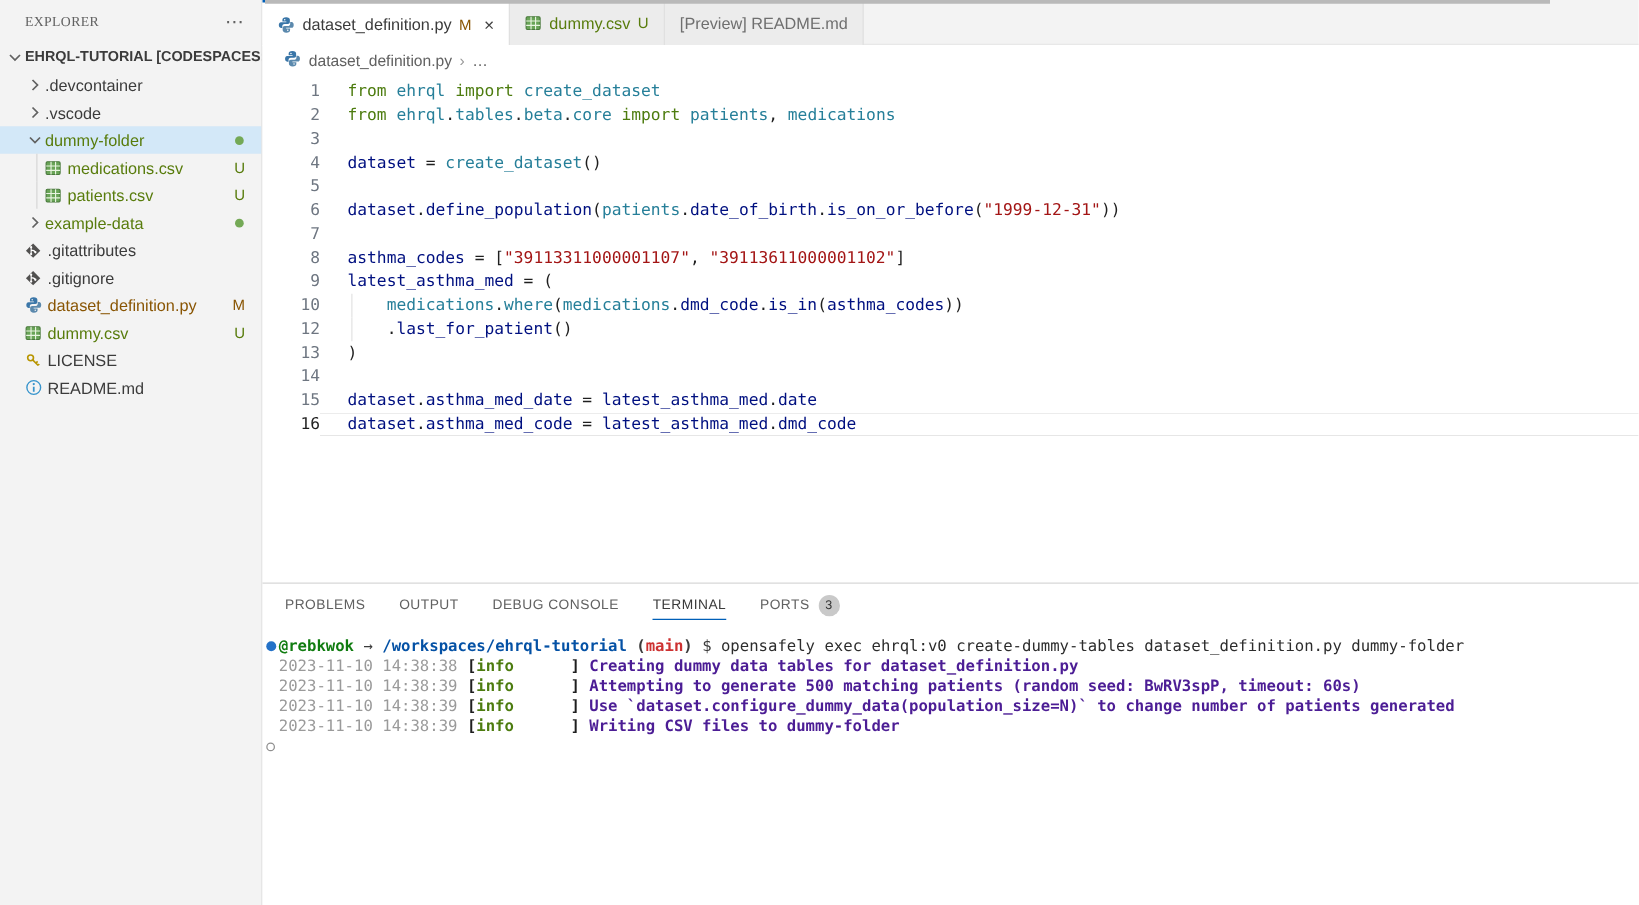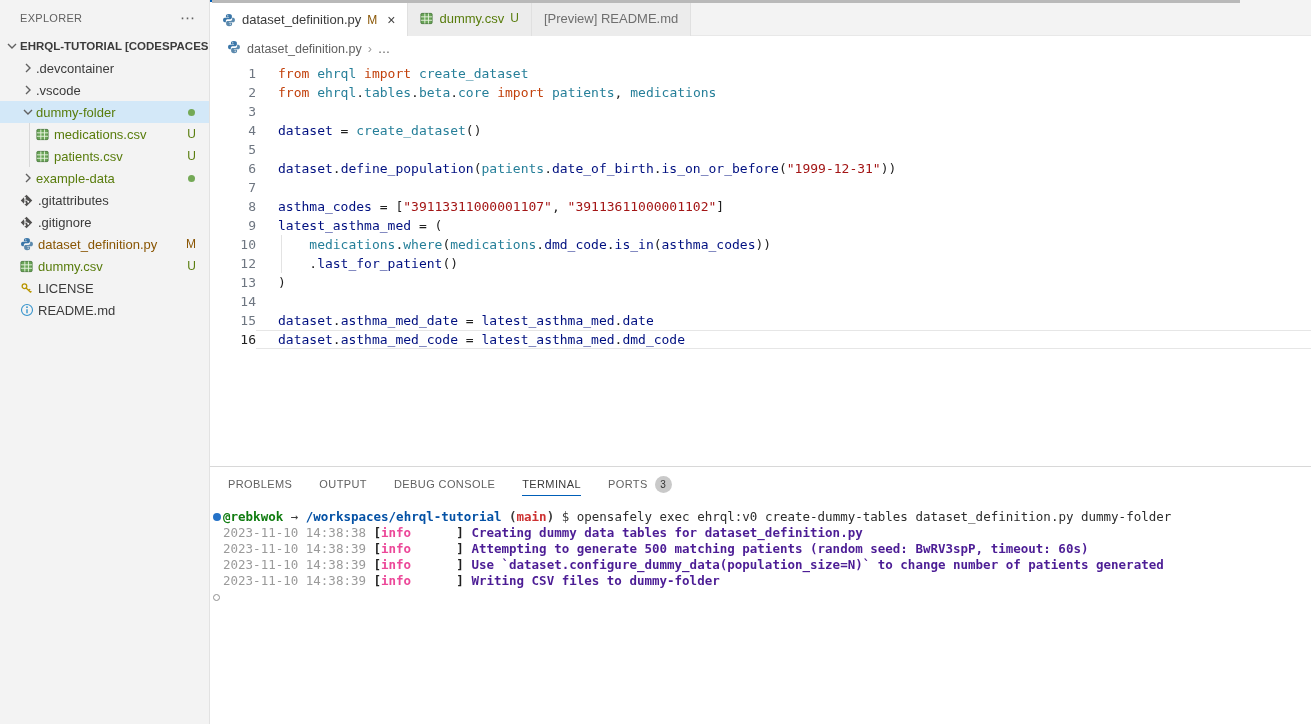--- a/index.html
+++ b/index.html
@@ -1,21 +1,21 @@
 <!DOCTYPE html>
 <html><head>
 <meta charset="utf-8">
 <style>
   * { box-sizing: border-box; margin: 0; padding: 0; }
   html,body { width:1311px; height:724px; overflow:hidden; }
   body { font-family:"Liberation Sans", sans-serif; background:#fff; display:flex; font-size:13px; color:#3b3b3b; }
 
   
   #sidebar { width:210px; flex-shrink:0; background:#f3f3f3; border-right:1px solid #e2e2e2; display:flex; flex-direction:column; }
-  #explorer-header { height:35px; display:flex; align-items:center; justify-content:space-between; padding:0 14px 0 20px; }
+  #explorer-header { height:35px; display:flex; align-items:center; justify-content:space-between; padding:0 14px 0 20px;font-family:Liberation Serif, serif; }
   #explorer-title { font-size:11px; color:#616161; letter-spacing:.3px; }
   #explorer-more { font-size:15px; color:#616161; cursor:pointer; line-height:10px; }
   #file-tree { flex:1; }
   .tree-row { height:22px; display:flex; align-items:center; cursor:pointer; position:relative; white-space:nowrap; }
   .tree-row.root { font-weight:700; font-size:11.5px; padding-left:4px; color:#3b3b3b; }
   .tree-row.root .label { overflow:hidden; text-overflow:clip; }
   .tree-row.ind1 { padding-left:20px; }
   .tree-row.ind2 { padding-left:36px; }
   .tree-row.ind2::before { content:""; position:absolute; left:29px; top:0; bottom:0; width:1px; background:#d8d8d8; }
   .tree-row.selected { background:#d3e8f8; }
@@ -43,21 +43,21 @@
   #breadcrumb .sep { color:#9a9a9a; }
 
   
   #editor { flex:1; background:#fff; font-family:"DejaVu Sans Mono", monospace; font-size:13px; padding-top:3px; overflow:hidden; }
   .code-line { display:flex; height:19px; line-height:19px; white-space:pre; }
   .code-line .gutter { width:46px; text-align:right; color:#6e7681; flex-shrink:0; user-select:none; }
   .code-line .code-content { flex:1; padding-left:22px; position:relative; }
   .code-line.current .gutter { color:#1f1f1f; }
   .code-line.current .code-content { box-shadow: inset 0 1px 0 #e6e6e6, inset 0 -1px 0 #e6e6e6; }
   .code-content.guide::before { content:""; position:absolute; left:25px; top:0; bottom:0; width:1px; background:#e3e3e3; }
-  .tk-kw { color:#c2410c; }
+  .tk-kw { color:#4d7c0f; }
   .tk-mod { color:#267f99; }
   .tk-var { color:#001080; }
   .tk-str { color:#a31515; }
   .tk-pln { color:#1f1f1f; }
 
   
   #panel { height:258px; border-top:1px solid #d8d8d8; background:#fff; display:flex; flex-direction:column; }
   #panel-tabs { height:34px; display:flex; align-items:center; gap:27px; padding-left:18px; flex-shrink:0; }
   .panel-tab { font-size:11px; letter-spacing:.4px; color:#616161; cursor:pointer; display:flex; align-items:center; gap:7px; height:34px; position:relative; }
   .panel-tab.active { color:#3b3b3b; }
@@ -72,21 +72,21 @@
   .term-text { white-space:pre; }
   .t-user { color:#107c10; font-weight:700; }
   .t-arrow { color:#3b3b3b; }
   .t-path { color:#0451a5; font-weight:700; }
   .t-paren { color:#3b3b3b; font-weight:700; }
   .t-branch { color:#cd3131; font-weight:700; }
   .t-dollar { color:#3b3b3b; }
   .t-cmd { color:#2c2c2c; }
   .t-time { color:#9a9a9a; }
   .t-brk { color:#1f1f1f; font-weight:700; }
-  .t-info { color:#ec4899; font-weight:700; }
+  .t-info { color:#4d7c0f; font-weight:700; }
   .t-msg { color:#4c1d95; font-weight:700; }
   .term-cursor { display:inline-block; width:7px; height:13px; background:#005fb8; vertical-align:middle; margin-left:1px; }
 </style>
 </head>
 <body>
 
 <div id="sidebar">
   <div id="explorer-header">
     <span id="explorer-title">EXPLORER</span>
     <span id="explorer-more">⋯</span>

